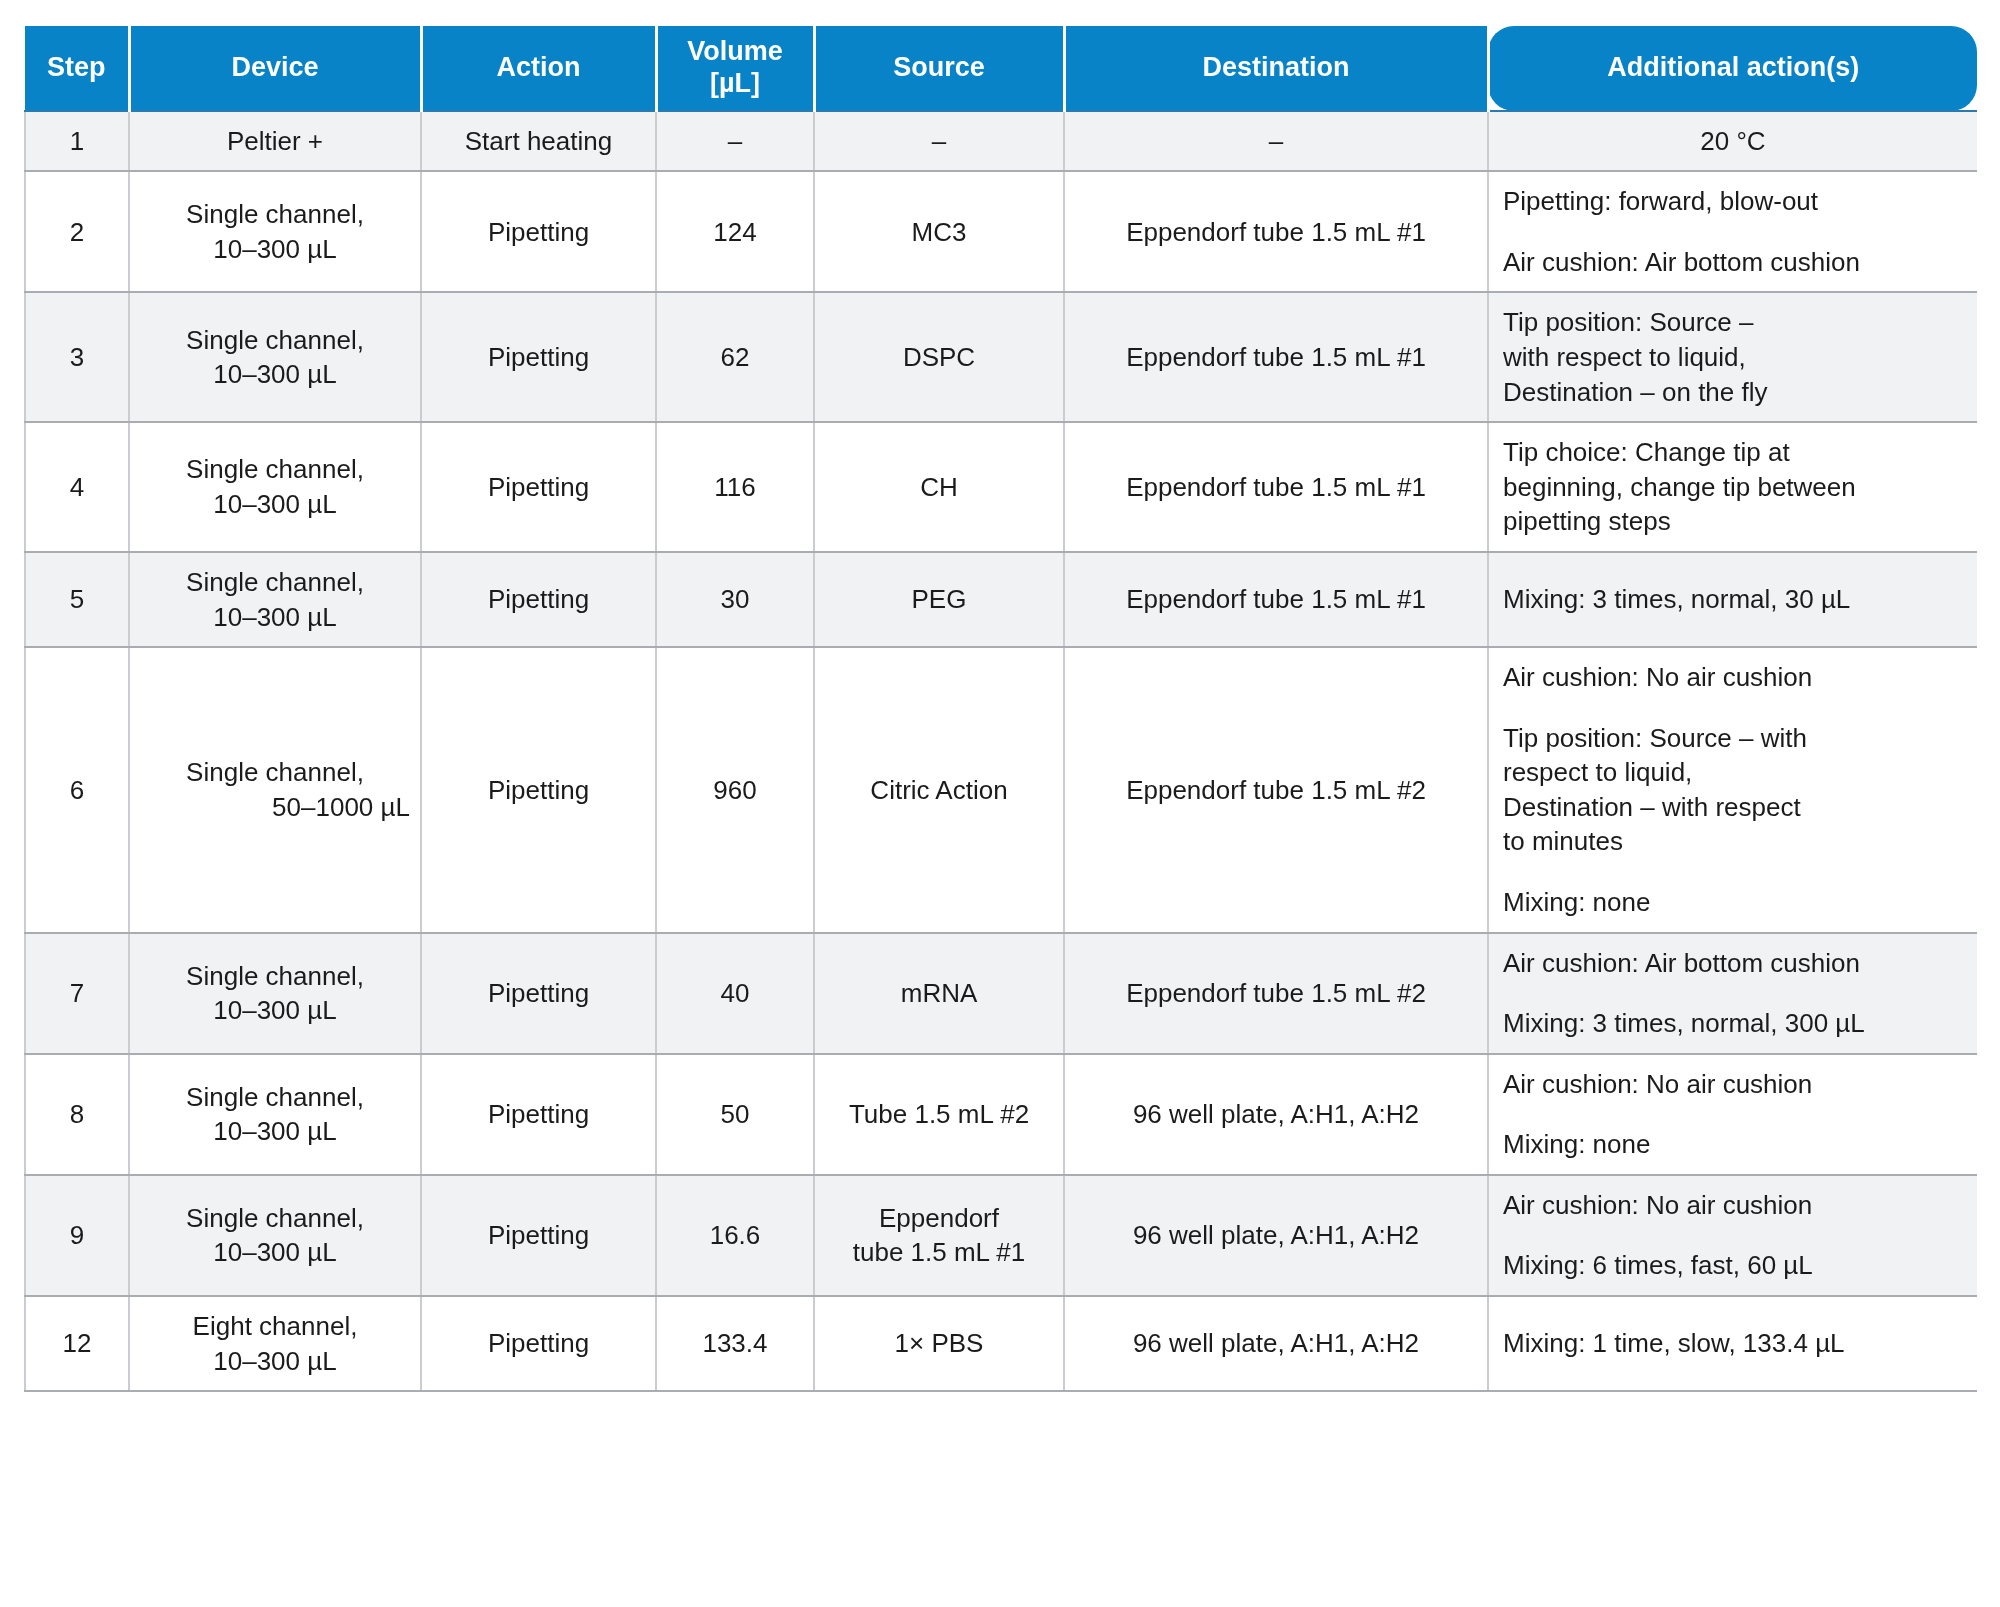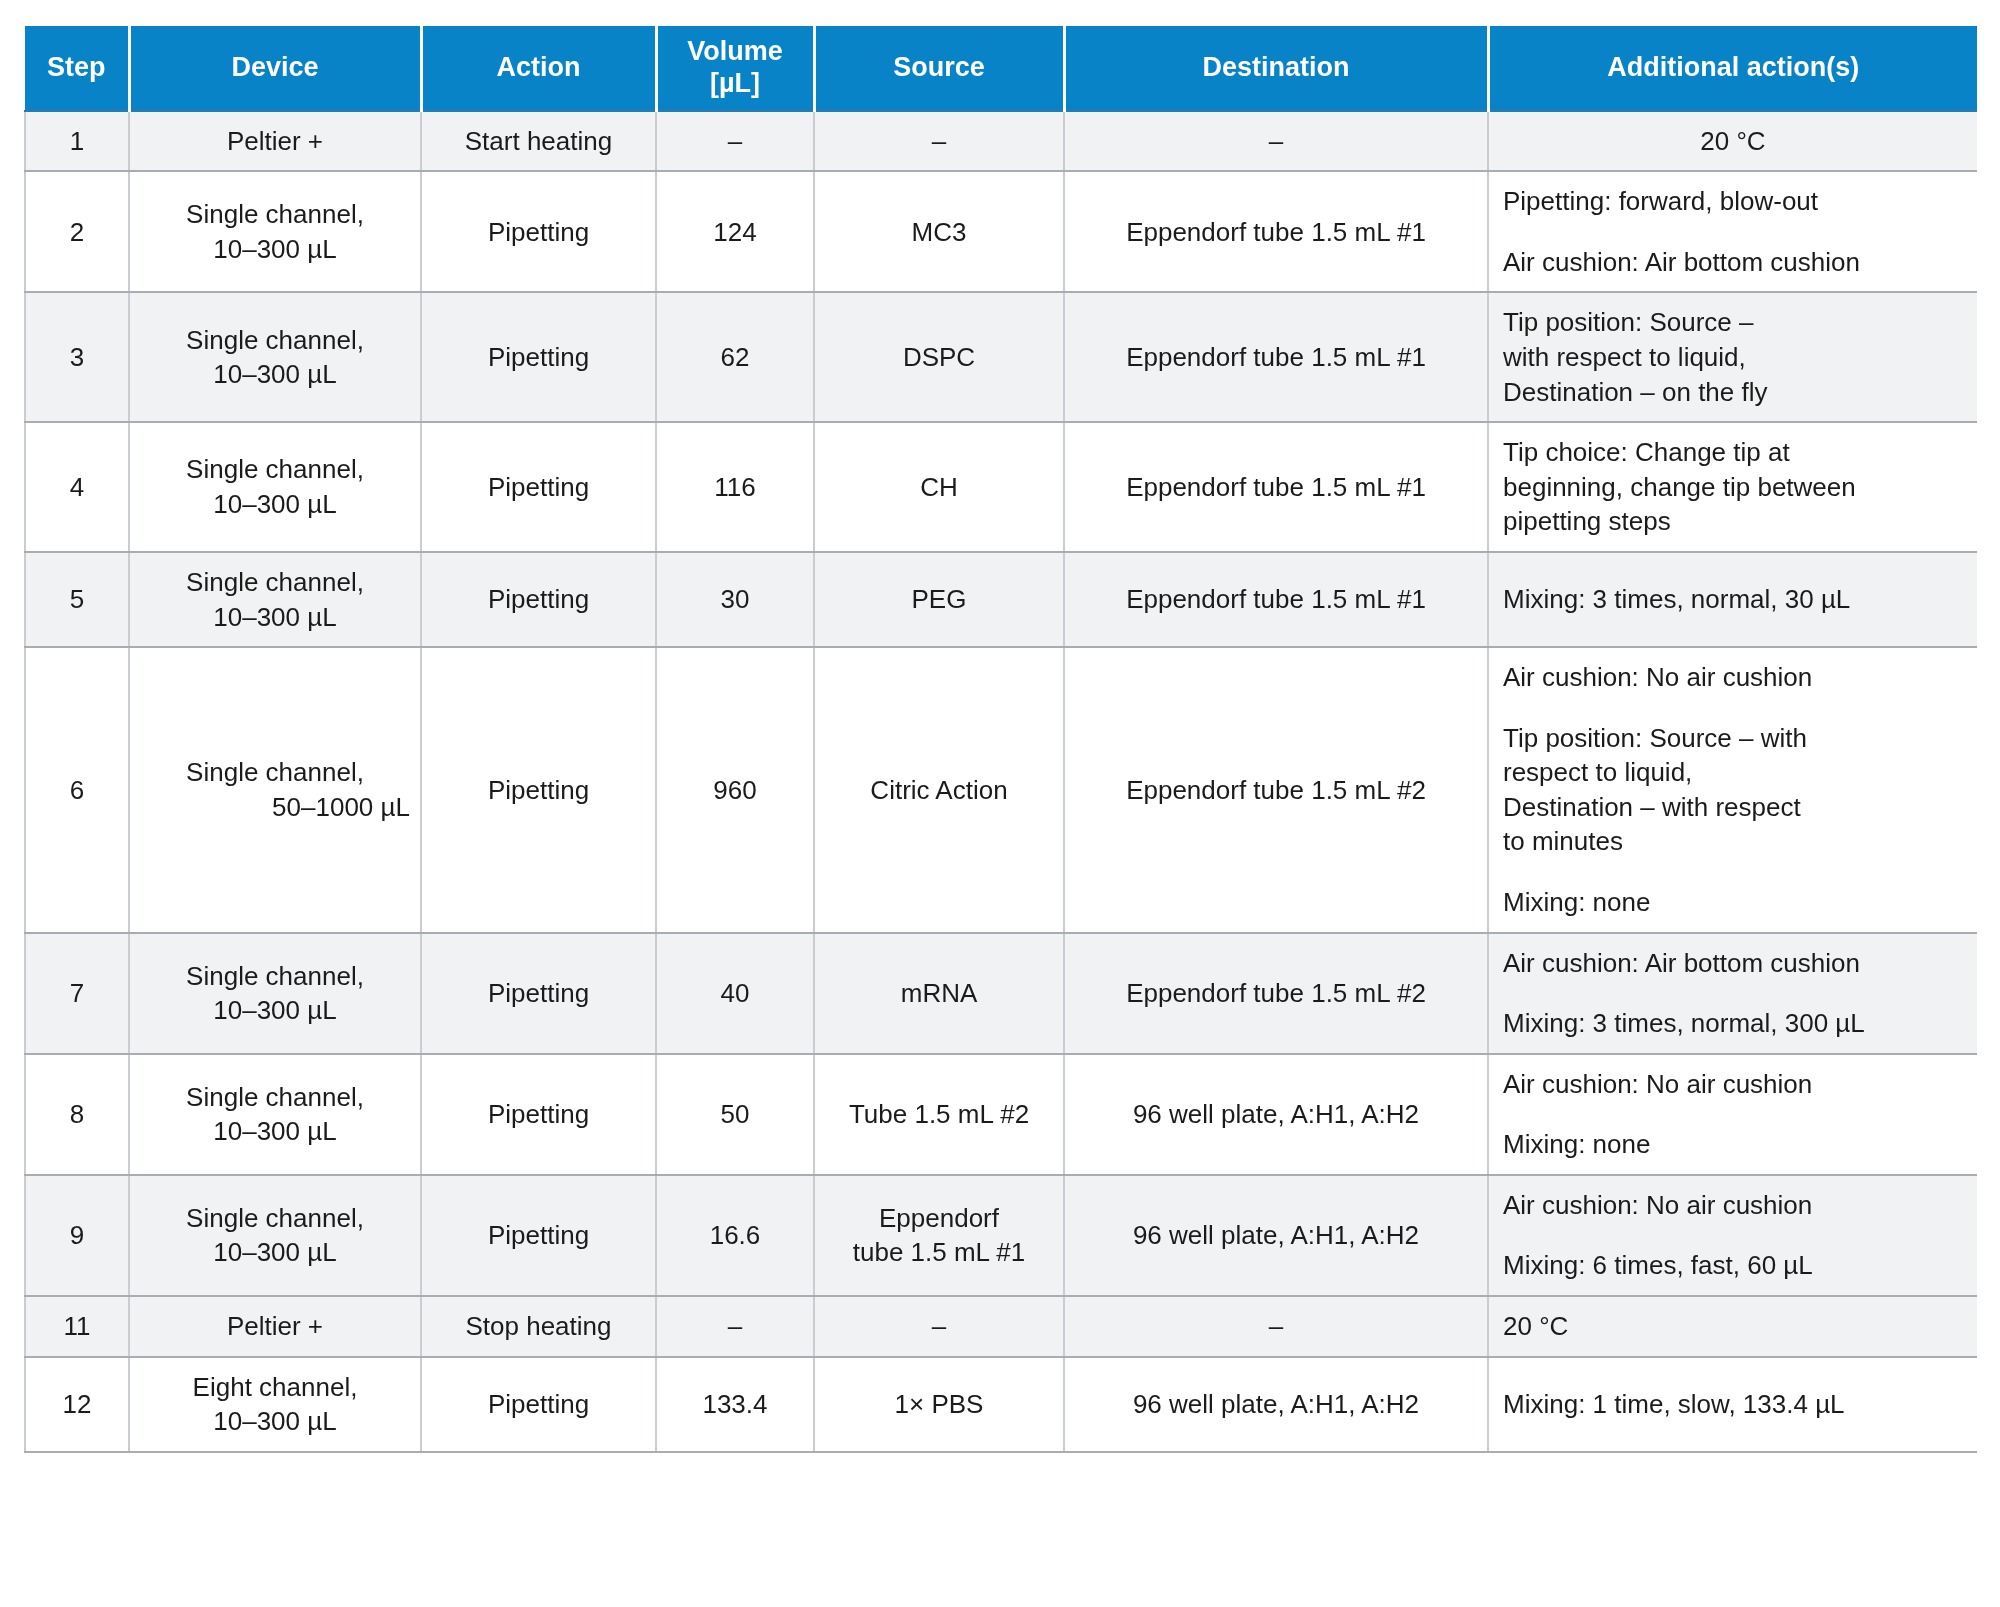--- a/index.html
+++ b/index.html
@@ -47,21 +47,21 @@
     font-size: 27px;
     text-align: center;
     vertical-align: middle;
     padding: 10px 6px;
     height: 82px;
     box-sizing: border-box;
     border-right: 3px solid #ffffff;
     border-bottom: 2px solid #2c7bb0;
     line-height: 1.18;
   }
-  thead th:last-child { border-right: none; }
+  thead th:last-child { border-right: none; border-radius: 26px; }
 
   .hdr-2line { display: block; }
 
   
   tbody td {
     border-right: 2px solid #c9ccd0;
     border-bottom: 2px solid #a9acb0;
     padding: 12px 10px;
     text-align: center;
     vertical-align: middle;
@@ -250,31 +250,20 @@
             <span style="display: block;">Eppendorf</span>
             <span style="display: block;">tube 1.5 mL #1</span>
           </td>
           <td class="cell-destination">96 well plate, A:H1, A:H2</td>
           <td class="cell-add">
             <span class="ln">Air cushion: No air cushion</span>
             <span class="gap"></span>
             <span class="ln">Mixing: 6 times, fast, 60 µL</span>
           </td>
         </tr>
-        <tr class="alt">
-          <td class="cell-step">11</td>
-          <td class="cell-device">Peltier +</td>
-          <td class="cell-action">Stop heating</td>
-          <td class="cell-volume">–</td>
-          <td class="cell-source">–</td>
-          <td class="cell-destination">–</td>
-          <td class="cell-add">
-            <span class="ln">20 °C</span>
-          </td>
-        </tr>
         <tr class="plain">
           <td class="cell-step">12</td>
           <td class="cell-device">
             <span style="display: block;">Eight channel,</span>
             <span style="display: block;">10–300 µL</span>
           </td>
           <td class="cell-action">Pipetting</td>
           <td class="cell-volume">133.4</td>
           <td class="cell-source">1× PBS</td>
           <td class="cell-destination">96 well plate, A:H1, A:H2</td>

